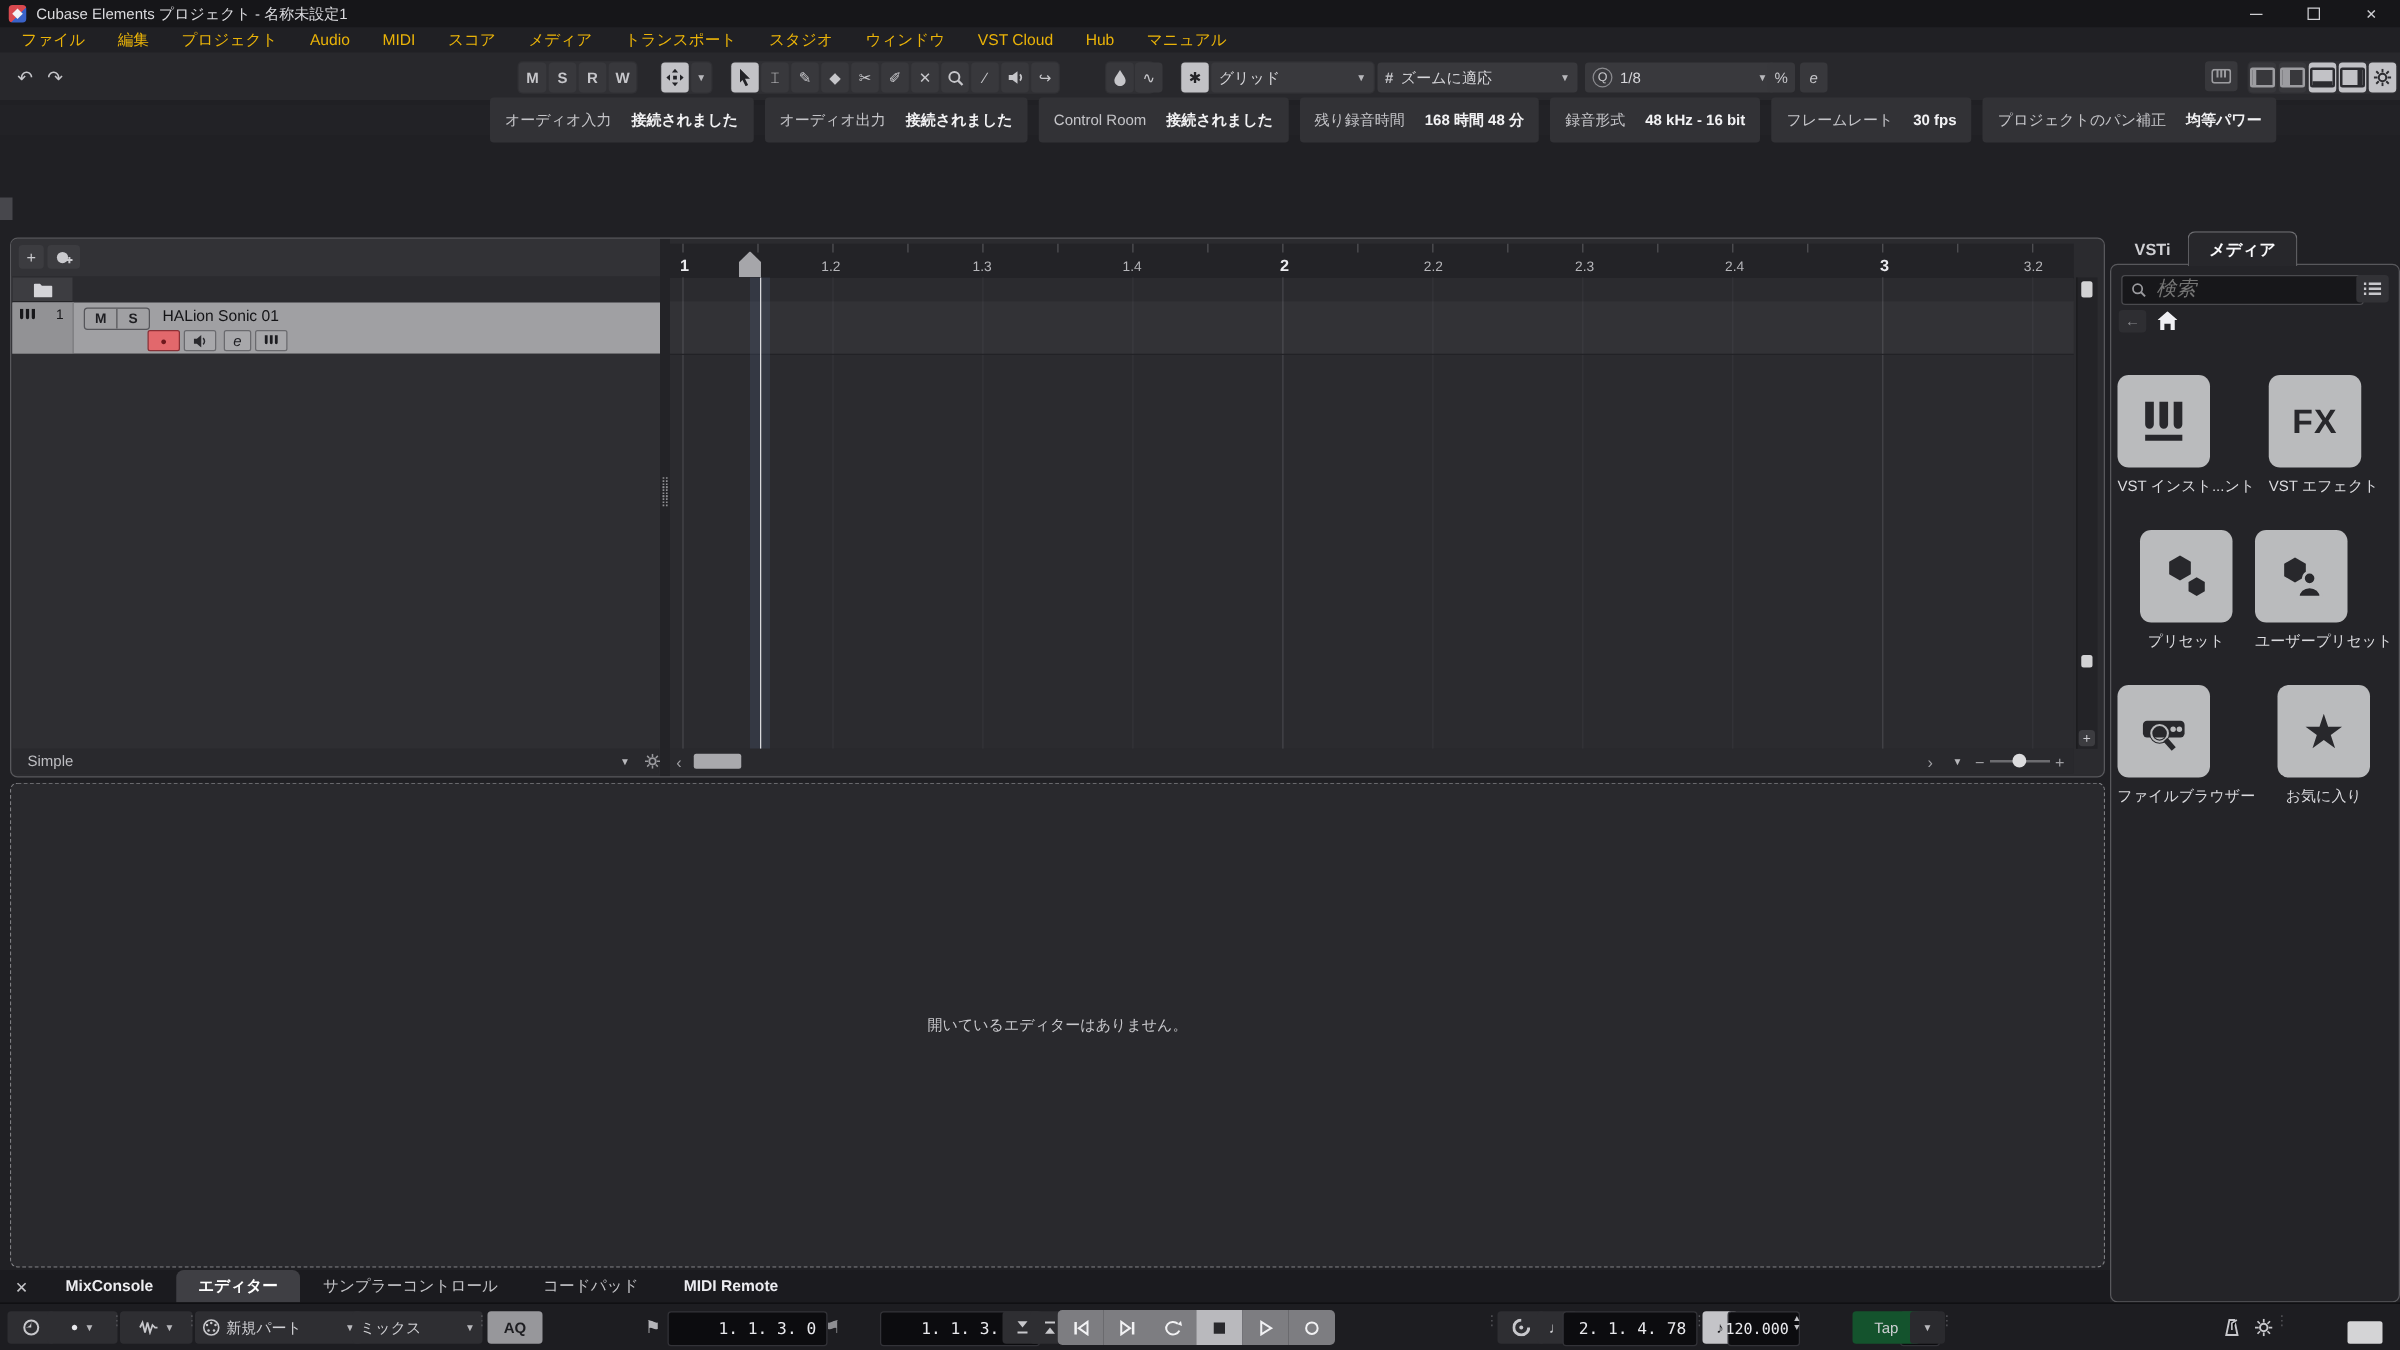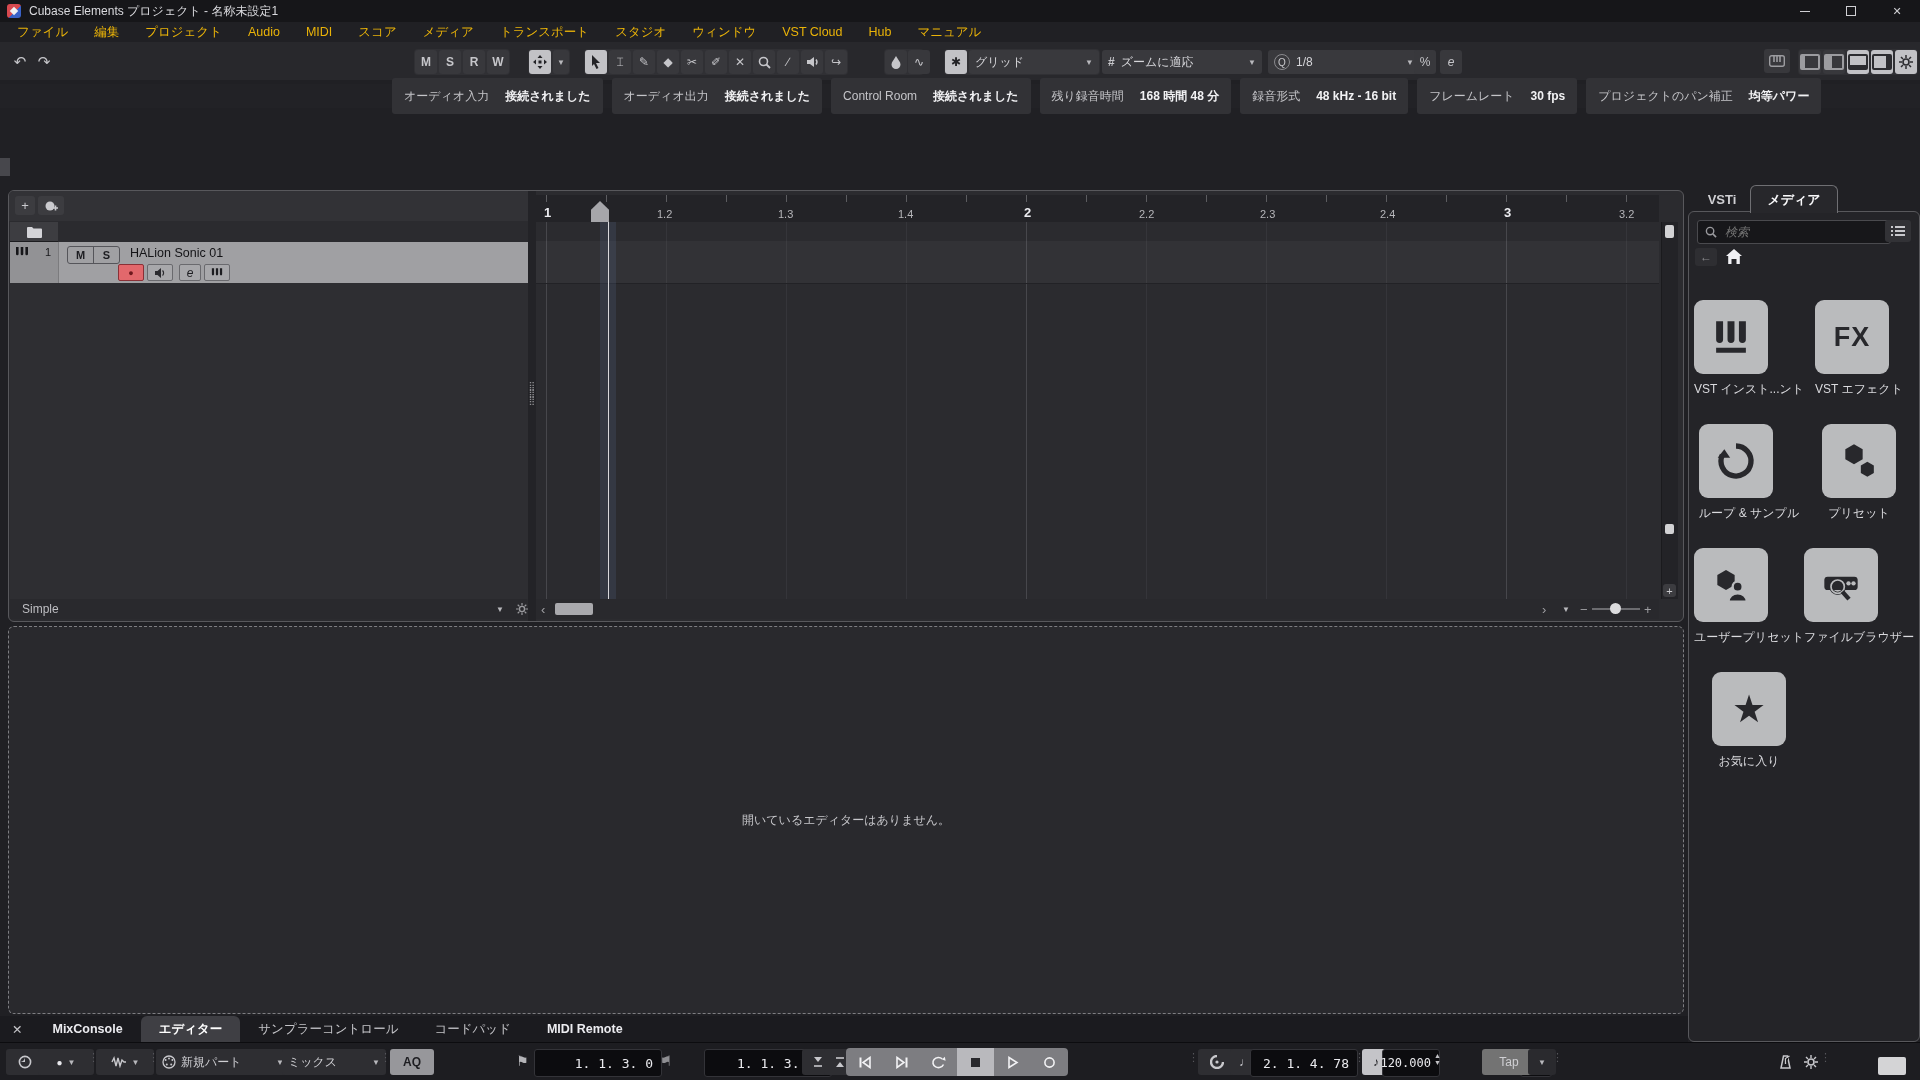--- a/index.html
+++ b/index.html
@@ -94,21 +94,21 @@
   .lowerzone{left:8px;top:626px;width:1674px;height:386px;background:#29292d;border:1px dashed #7e7e82;border-radius:6px;
              display:flex;align-items:center;justify-content:center;color:#c8c8cc;}
 
   
   .rz-tab-inactive{left:1700px;top:189px;width:44px;height:20px;font-weight:bold;font-size:13px;color:#cfcfd3;display:flex;align-items:center;justify-content:center;}
   .rz-tab-active{left:1750px;top:185px;width:86px;height:27px;background:#27272b;border:1px solid #6f6f73;border-bottom:none;
                  border-radius:6px 6px 0 0;z-index:4;font-weight:bold;font-size:13px;color:#fafafc;display:flex;align-items:center;justify-content:center;}
   .rzpanel{left:1688px;top:211px;width:230px;height:829px;background:#242428;border:1px solid #58585c;border-radius:6px;}
   .searchbox{position:absolute;left:8px;top:8px;width:178px;height:22px;background:#17171a;border:1px solid #4a4a4e;border-radius:3px;
              display:flex;align-items:center;gap:6px;padding:0 7px;}
-  .searchbox input{background:transparent;border:none;outline:none;color:#9a9a9e;font-style:italic;font-size:12px;width:130px;
+  .searchbox input{background:transparent;border:none;outline:none;color:#9a9a9e;font-style:italic;font-size:16px;width:130px;
              font-family:"Liberation Sans","DejaVu Sans",sans-serif;}
   .listbtn{position:absolute;left:196px;top:8px;width:26px;height:22px;background:#323236;border-radius:3px;}
   .tiles{position:absolute;left:5px;top:88px;width:220px;display:grid;grid-template-columns:110px 110px;row-gap:26px;justify-items:center;}
   .tile{width:74px;height:74px;border-radius:9px;background:#babbbd;display:flex;align-items:center;justify-content:center;}
   .tile-lbl{margin-top:7px;font-size:12px;color:#dadade;white-space:nowrap;text-align:center;}
   .fxtxt{font-weight:bold;font-size:27px;color:#28282c;letter-spacing:1px;}
 
   
   .tabbar{left:0;top:1016px;width:1688px;height:26px;background:#1b1b1f;display:flex;align-items:flex-end;}
   .btab{height:26px;display:flex;align-items:center;justify-content:center;padding:0 18px;color:#c4c4c8;font-size:12.5px;}
@@ -460,29 +460,20 @@
       </div>
       <div>
         <div class="tile">
             <span class="fxtxt">FX</span>
           </div>
         <div class="tile-lbl">VST エフェクト</div>
       </div>
       <div>
         <div class="tile">
           <svg width="40" height="40" viewBox="0 0 24 24">
-              <path d="M12 3a9 9 0 11-8.2 5.3" fill="none" stroke="#28282c" stroke-width="3.2"></path>
-              <path d="M1 10l4-5 3.5 5z" fill="#28282c"></path>
-            </svg>
-        </div>
-        <div class="tile-lbl">ループ &amp; サンプル</div>
-      </div>
-      <div>
-        <div class="tile">
-          <svg width="40" height="40" viewBox="0 0 24 24">
               <path d="M9 2l5.2 3v6L9 14 3.8 11V5z" fill="#28282c"></path>
               <path d="M17 12.5l3.9 2.25v4.5L17 21.5l-3.9-2.25v-4.5z" fill="#28282c"></path>
             </svg>
         </div>
         <div class="tile-lbl">プリセット</div>
       </div>
       <div>
         <div class="tile">
           <svg width="40" height="40" viewBox="0 0 24 24">
               <path d="M9 3l5.2 3v6L9 15 3.8 12V6z" fill="#28282c"></path>
@@ -625,21 +616,21 @@
     <span class="tdisp" style="left:1250px;width:98px;">2. 1. 4. 78</span>
     <span class="vdots" style="left:1354px;">⋮</span>
 
     <span class="tpbtn" style="left:1362px;width:16px;background:#c4c4c8;color:#1d1d21;">♪</span>
     <span class="tdisp" style="left:1382px;width:48px;font-size:12px;">120.000</span>
     <span class="abs spincol" style="left:1434px;top:9px;">
       <span>▲</span>
         <span>▼</span>
     </span>
     <span class="tdisp" style="left:1520px;width:30px;justify-content:center;padding-right:0;font-size:16px;">4/4</span>
-    <span class="tpbtn" style="left:1482px;width:42px;background:#737373;">Tap</span>
+    <span class="tpbtn" style="left:1482px;width:42px;background:#14532d;">Tap</span>
     <span class="tpbtn" style="left:1528px;width:16px;background:#2a2a2e;">
         <span class="dn">▼</span>
       </span>
     <span class="vdots" style="left:1552px;">⋮</span>
 
     <span class="tpbtn" style="left:1768px;width:22px;background:transparent;">
       <svg width="13" height="14" viewBox="0 0 13 14">
           <path d="M4.5 1h4L11 13H2z" fill="none" stroke="#c8c8cc" stroke-width="1.5"></path>
           <path d="M6.5 9V3.5l4-2.5" stroke="#c8c8cc" stroke-width="1.3"></path>
         </svg>

